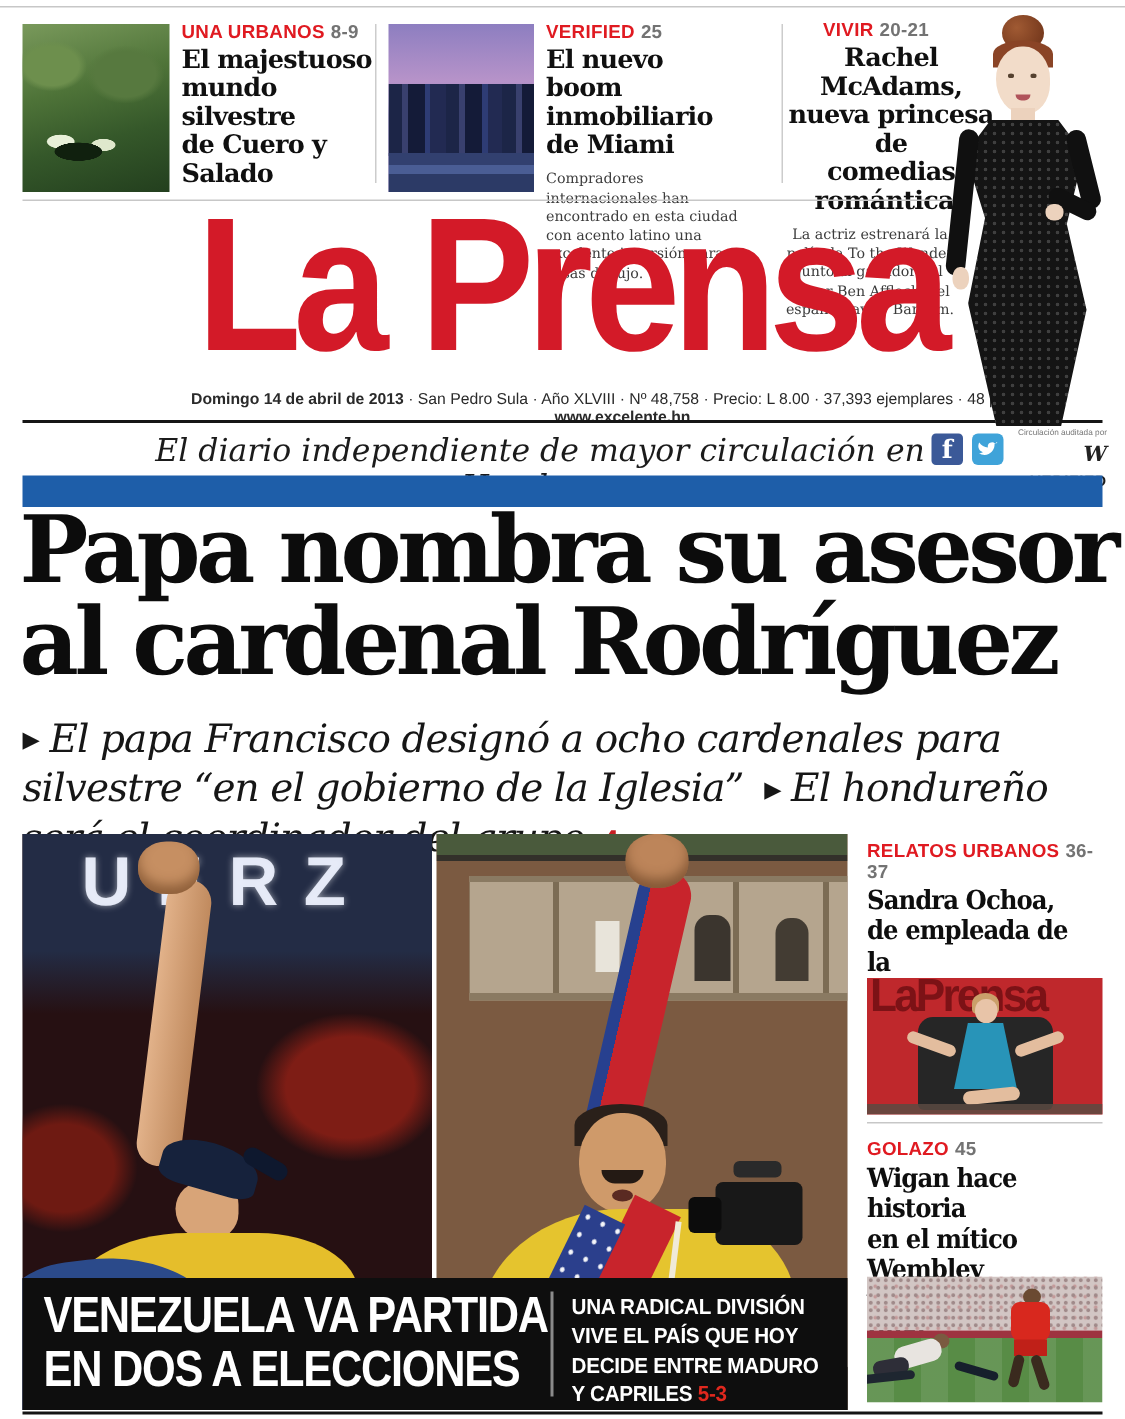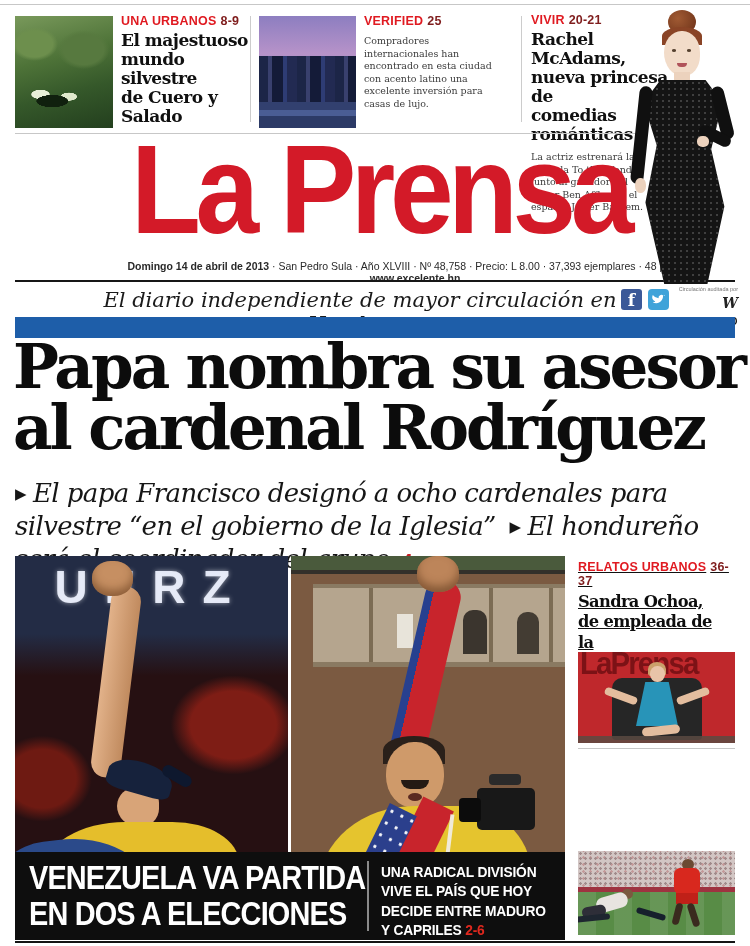--- a/index.html
+++ b/index.html
@@ -2,21 +2,21 @@
 <html><head>
 <meta charset="utf-8">
 <style>
   html,body{margin:0;padding:0;background:#e9e9e9;}
   .page{position:relative;width:750px;height:946px;background:#fff;overflow:hidden;
         font-family:"Liberation Sans",sans-serif;color:#111;}
   .abs{position:absolute;}
   .preline{white-space:pre-line;}
   .kicker{font-size:12.5px;font-weight:bold;letter-spacing:.2px;}
   .kicker .k-red{color:#e01a21;}
-  .kicker .k-pg{color:#7f1d1d;margin-left:4px;}
+  .kicker .k-pg{color:#737373;margin-left:4px;}
   .sec-head{font-family:"DejaVu Serif","Liberation Serif",serif;font-weight:bold;
             font-size:17px;line-height:1.12;letter-spacing:-.5px;color:#101010;margin-top:3px;}
   .sec-body{font-family:"DejaVu Serif","Liberation Serif",serif;font-size:9.5px;line-height:1.32;
             color:#3c3c3c;margin-top:7px;}
   .vdiv{width:1px;background:#ccc;}
   .hair{background:#c7c7c7;height:1px;}
   .rail-head{font-family:"DejaVu Serif","Liberation Serif",serif;font-weight:bold;font-size:17.5px;
              line-height:1.16;letter-spacing:-.7px;color:#0e0e0e;transform:scaleX(.93);transform-origin:left top;}
   .photo{overflow:hidden;}
 </style>
@@ -49,27 +49,30 @@
   <div class="abs" style="left:259px;top:13px;width:233px;height:118px;">
     <div class="abs photo" style="left:0;top:3px;width:97px;height:112px;
          background:linear-gradient(180deg,#8d7ec0 0%,#b793c9 34%,#9b89c2 46%,#66579b 54%,#66579b 100%);">
       <div class="abs" style="left:0;top:40px;width:97px;height:48px;
            background:repeating-linear-gradient(90deg,#1c2547 0 9px,#39406e 9px 13px,#141b38 13px 24px,#2e3c74 24px 28px,#222a52 28px 38px);"></div>
       <div class="abs" style="left:0;top:86px;width:97px;height:26px;
            background:linear-gradient(180deg,#32406f 0 30%,#4a5d94 30% 55%,#2c3a66 55% 100%);"></div>
     </div>
     <div class="abs" style="left:105px;top:1px;width:128px;">
       <div class="kicker"><span class="k-red">VERIFIED</span><span class="k-pg">25</span></div>
+      <div class="sec-head preline">El nuevo boom
+inmobiliario
+de Miami</div>
       <div class="sec-body">Compradores internacionales han encontrado en esta ciudad con acento latino una excelente inversión para casas de lujo.</div>
     </div>
   </div>
 
   <div class="abs vdiv" style="left:521px;top:16px;height:106px;"></div>
 
-  <div class="abs" style="left:531px;top:13px;width:130px;">
+  <div class="abs" style="left:519px;top:13px;width:130px;text-align:center;">
     <div class="kicker"><span class="k-red">VIVIR</span><span class="k-pg">20-21</span></div>
     <div class="sec-head preline" style="width:150px;">Rachel McAdams,
 nueva princesa de
 comedias románticas</div>
     <div class="sec-body" style="width:122px;">La actriz estrenará la película To the Wonder junto al ganador del Óscar Ben Affleck y el español Javier Bardem.</div>
   </div>
 
   <div class="abs hair" style="left:15px;top:133px;width:625px;"></div>
 
   <div class="abs" style="left:55px;top:134px;width:650px;text-align:center;font-weight:bold;
@@ -193,25 +196,25 @@
 
   <div class="abs" style="left:15px;top:852px;width:550px;height:88px;background:#0e0e0e;z-index:6;">
     <div class="abs" style="left:14px;top:7px;color:#fff;font-weight:bold;font-size:34px;line-height:1.06;
          letter-spacing:-1px;white-space:nowrap;transform:scaleX(.85);transform-origin:left top;">
       <div>VENEZUELA VA PARTIDA</div>
       <div>EN DOS A ELECCIONES</div>
     </div>
     <div class="abs" style="left:352px;top:9px;width:2px;height:70px;background:#8a8a8a;"></div>
     <div class="abs" style="left:366px;top:11px;width:178px;color:#fff;font-weight:bold;font-size:14.5px;
          line-height:1.33;letter-spacing:-.2px;transform:scaleX(.95);transform-origin:left top;">
-      <span>UNA RADICAL DIVISIÓN VIVE EL PAÍS QUE HOY DECIDE ENTRE MADURO Y CAPRILES </span><span style="color:#e0281e;">2-6</span>
-    </div>
-  </div>
-
-  <div class="abs" style="left:578px;top:560px;width:160px;text-decoration:underline;">
+      <span>UNA RADICAL DIVISIÓN VIVE EL PAÍS QUE HOY DECIDE ENTRE MADURO Y CAPRILES </span><span style="color:#e0281e;">5-3</span>
+    </div>
+  </div>
+
+  <div class="abs" style="left:578px;top:560px;width:160px;">
     <div class="kicker"><span class="k-red">RELATOS URBANOS</span><span class="k-pg">36-37</span></div>
     <div class="rail-head preline" style="margin-top:3px;">Sandra Ochoa,
 de empleada de la
 DEI a actriz de cine</div>
   </div>
 
   <div class="abs photo" style="left:578px;top:652px;width:157px;height:91px;background:#bf282c;">
     <div class="abs" style="left:2px;top:-6px;font-weight:bold;font-size:31px;letter-spacing:-2px;color:#7c1216;
          transform:scaleX(.95);transform-origin:left top;">LaPrensa</div>
     <div class="abs" style="left:34px;top:26px;width:90px;height:62px;border-radius:10px 10px 4px 4px;background:#262626;"></div>
@@ -220,20 +223,26 @@
     <div class="abs" style="left:58px;top:30px;width:42px;height:44px;background:#2894b8;
          clip-path:polygon(22% 0,78% 0,100% 100%,0 100%);"></div>
     <div class="abs" style="left:26px;top:40px;width:34px;height:8px;border-radius:5px;background:#e3bd9e;transform:rotate(20deg);"></div>
     <div class="abs" style="left:98px;top:40px;width:34px;height:8px;border-radius:5px;background:#e3bd9e;transform:rotate(-20deg);"></div>
     <div class="abs" style="left:64px;top:74px;width:38px;height:9px;border-radius:5px;background:#e3bd9e;transform:rotate(-6deg);"></div>
     <div class="abs" style="left:0;bottom:0;width:157px;height:7px;background:rgba(90,74,66,.85);"></div>
   </div>
 
   <div class="abs hair" style="left:578px;top:748px;width:157px;"></div>
 
+  <div class="abs" style="left:578px;top:759px;width:160px;">
+    <div class="kicker"><span class="k-red">GOLAZO</span><span class="k-pg">45</span></div>
+    <div class="rail-head preline" style="margin-top:3px;">Wigan hace historia
+en el mítico Wembley
+y se clasifica a la final</div>
+  </div>
 
   <div class="abs photo" style="left:578px;top:851px;width:157px;height:84px;">
     <div class="abs" style="left:0;top:0;width:157px;height:36px;background:#d2c6c4;
          background-image:radial-gradient(#a08a8a 1px, transparent 1.5px),radial-gradient(#c49a9a 1px, transparent 1.5px);
          background-size:5px 5px,7px 7px;background-position:0 0,2px 3px;"></div>
     <div class="abs" style="left:0;top:36px;width:157px;height:5px;background:#9e3340;"></div>
     <div class="abs" style="left:0;top:41px;width:157px;height:43px;background:#588c46;
          background-image:repeating-linear-gradient(90deg,rgba(255,255,255,.09) 0 18px, transparent 18px 36px);"></div>
     <div class="abs" style="left:104px;top:8px;width:12px;height:11px;border-radius:50%;background:#6b4a32;"></div>
     <div class="abs" style="left:96px;top:17px;width:26px;height:26px;border-radius:6px;background:#d8281e;"></div>

